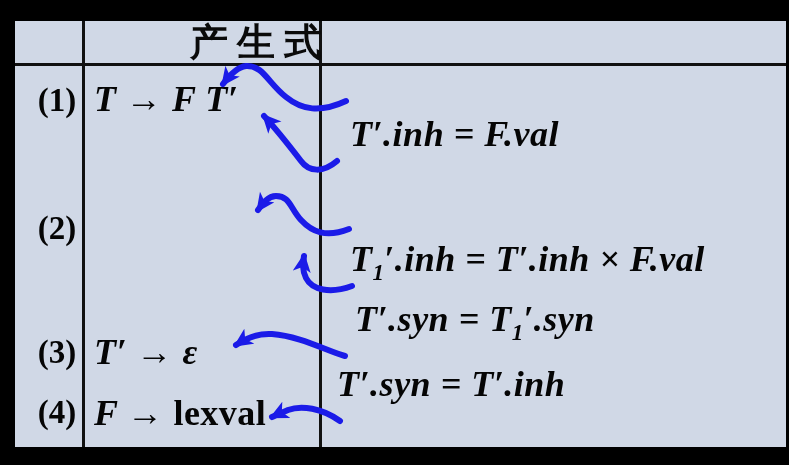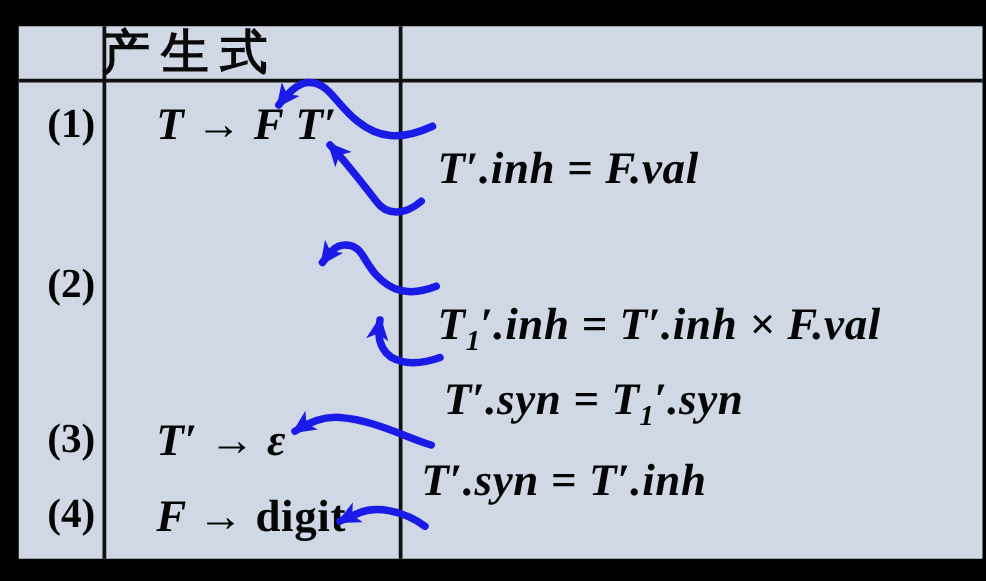--- a/index.html
+++ b/index.html
@@ -10,34 +10,34 @@
   }
   .panel{
     position:absolute;left:15px;top:21px;width:771px;height:426px;
     background:#d0d8e6;
   }
   .vline{position:absolute;top:0;bottom:0;width:2.5px;background:#111;}
   .v1{left:67px;}
   .v2{left:304px;}
   .hline{position:absolute;left:0;right:0;top:42px;height:2.5px;background:#111;}
   .hdr{
-    position:absolute;top:-2px;height:44px;line-height:46px;text-align:left;
-    font-size:38px;font-weight:bold;color:#0a0a0a;letter-spacing:9px;white-space:nowrap;
+    position:absolute;top:-2px;height:44px;line-height:46px;text-align:right;
+    font-size:38px;font-weight:bold;color:#0a0a0a;letter-spacing:9px;white-space:nowrap;padding-left:12px;
   }
   .hdr-prod{left:67px;width:237px;}
   .hdr-sem{left:304px;width:452px;}
   .cell{
     position:absolute;transform:translateY(-50%);white-space:nowrap;
     font-size:36px;font-weight:bold;font-style:italic;color:#050505;
     letter-spacing:0.5px;
   }
   .num{font-style:normal;font-size:33px;width:64px;left:10px;text-align:center;letter-spacing:0;}
   .roman{font-style:normal;}
   .subn{font-size:23px;font-style:italic;position:relative;top:9px;letter-spacing:0;}
-  .prod{left:79px;margin-left:31px;}
+  .prod{left:79px;}
   .rule{left:335px;margin-top:32px;}
   svg.arrows{position:absolute;left:0;top:0;pointer-events:none;}
   svg.arrows path.a{fill:none;stroke:#1b1be8;stroke-width:6;stroke-linecap:round;}
 </style>
 </head>
 <body>
 
 <div class="panel">
   <div class="vline v1"></div>
   <div class="vline v2"></div>
@@ -45,21 +45,21 @@
 
   <div class="hdr hdr-prod">产生式</div>
 
   <div class="cell num" style="top:79px">(1)</div>
   <div class="cell num" style="top:207px">(2)</div>
   <div class="cell num" style="top:331px">(3)</div>
   <div class="cell num" style="top:391px">(4)</div>
 
   <div class="cell prod" style="top:78px">T → F T′</div>
   <div class="cell prod" style="top:331px">T′ → ε</div>
-  <div class="cell prod" style="top:392px"><span>F → </span><span class="roman">digit</span></div>
+  <div class="cell prod" style="top:392px"><span>F → </span><span class="roman">lexval</span></div>
 
   <div class="cell rule" style="top:81px">T′.inh = F.val</div>
   <div class="cell rule" style="top:206px"><span>T</span><span class="subn">1</span><span>′.inh = T′.inh × F.val</span></div>
   <div class="cell rule" style="top:266px;left:340px"><span>T′.syn = T</span><span class="subn">1</span><span>′.syn</span></div>
   <div class="cell rule" style="top:331px;left:322px">T′.syn = T′.inh</div>
 </div>
 
 <svg class="arrows" width="789" height="465" viewBox="0 0 789 465">
   <defs>
     <marker id="ah" markerUnits="userSpaceOnUse" markerWidth="26" markerHeight="22" refX="16" refY="9" orient="auto">

